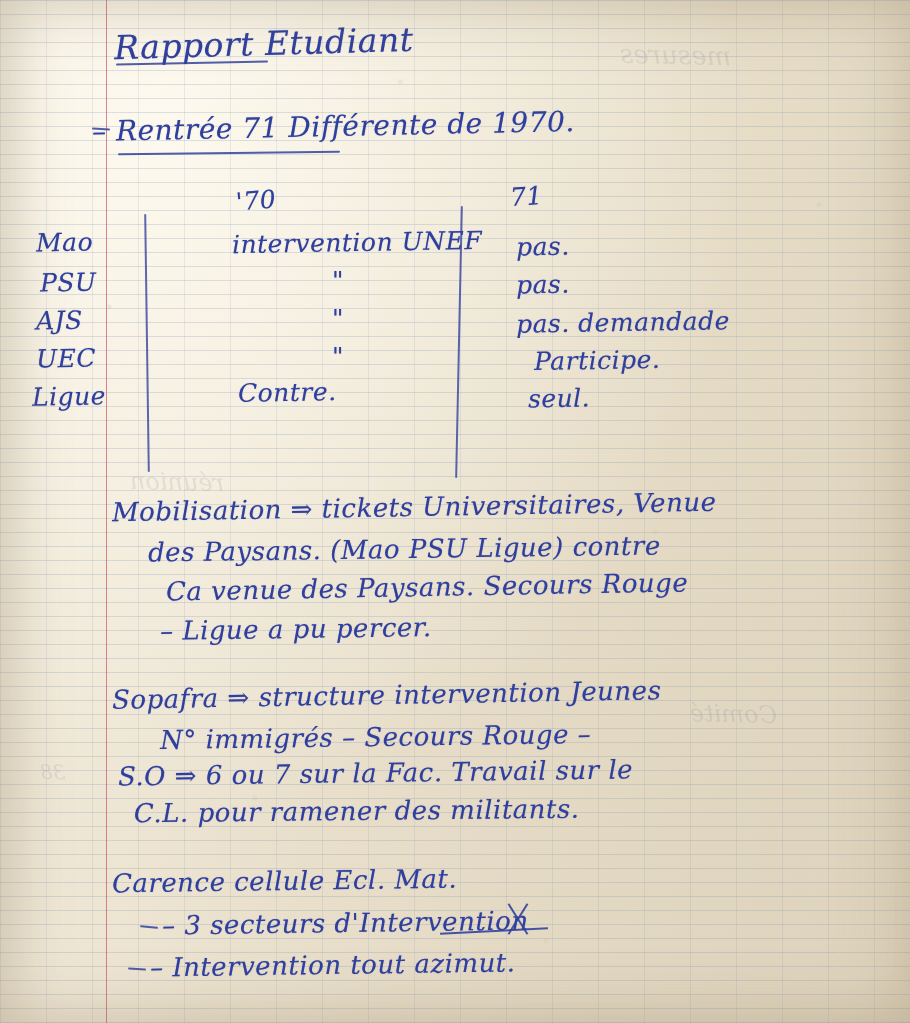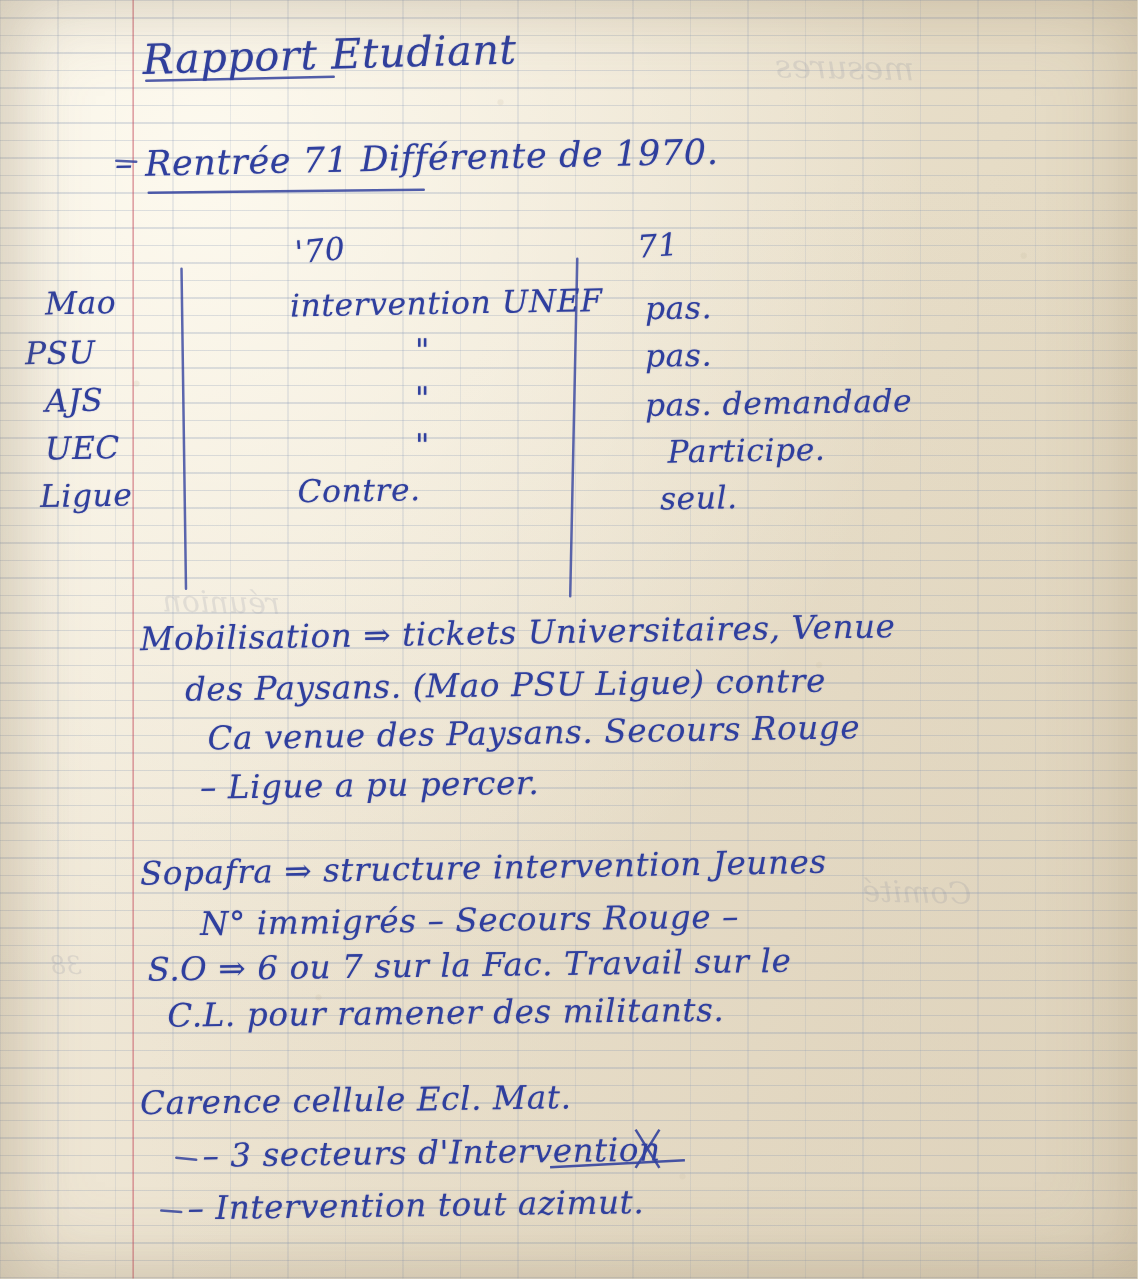--- a/index.html
+++ b/index.html
@@ -154,21 +154,21 @@
   <div class="hw sz-col" style="left:236px; top:186px; transform: rotate(-5deg);">'70</div>
   <div class="hw sz-col" style="left:510px; top:182px; transform: rotate(-4deg);">71</div>
 
   <div class="vstroke" style="left:146px; top:214px; height:258px; transform: rotate(-0.8deg);"></div>
   <div class="vstroke" style="left:458px; top:206px; height:272px; transform: rotate(1.2deg);"></div>
 
   <div class="hw sz-col" style="left:36px; top:228px; transform: rotate(-1.2deg);">Mao</div>
   <div class="hw sz-col" style="left:232px; top:228px; transform: rotate(-1deg);">intervention UNEF</div>
   <div class="hw sz-col" style="left:516px; top:232px; transform: rotate(-1deg);">pas.</div>
 
-  <div class="hw sz-col" style="left:20px; top:268px; transform: rotate(-1deg);">PSU</div>
+  <div class="hw sz-col" style="left:40px; top:268px; transform: rotate(-1deg);">PSU</div>
   <div class="hw sz-col" style="left:332px; top:266px;">"</div>
   <div class="hw sz-col" style="left:516px; top:270px; transform: rotate(-1deg);">pas.</div>
 
   <div class="hw sz-col" style="left:36px; top:306px; transform: rotate(-1deg);">AJS</div>
   <div class="hw sz-col" style="left:332px; top:304px;">"</div>
   <div class="hw sz-col" style="left:516px; top:308px; transform: rotate(-1deg);">pas.  demandade</div>
 
   <div class="hw sz-col" style="left:36px; top:344px; transform: rotate(-1deg);">UEC</div>
   <div class="hw sz-col" style="left:332px; top:342px;">"</div>
   <div class="hw sz-col" style="left:534px; top:346px; transform: rotate(-1deg);">Participe.</div>

